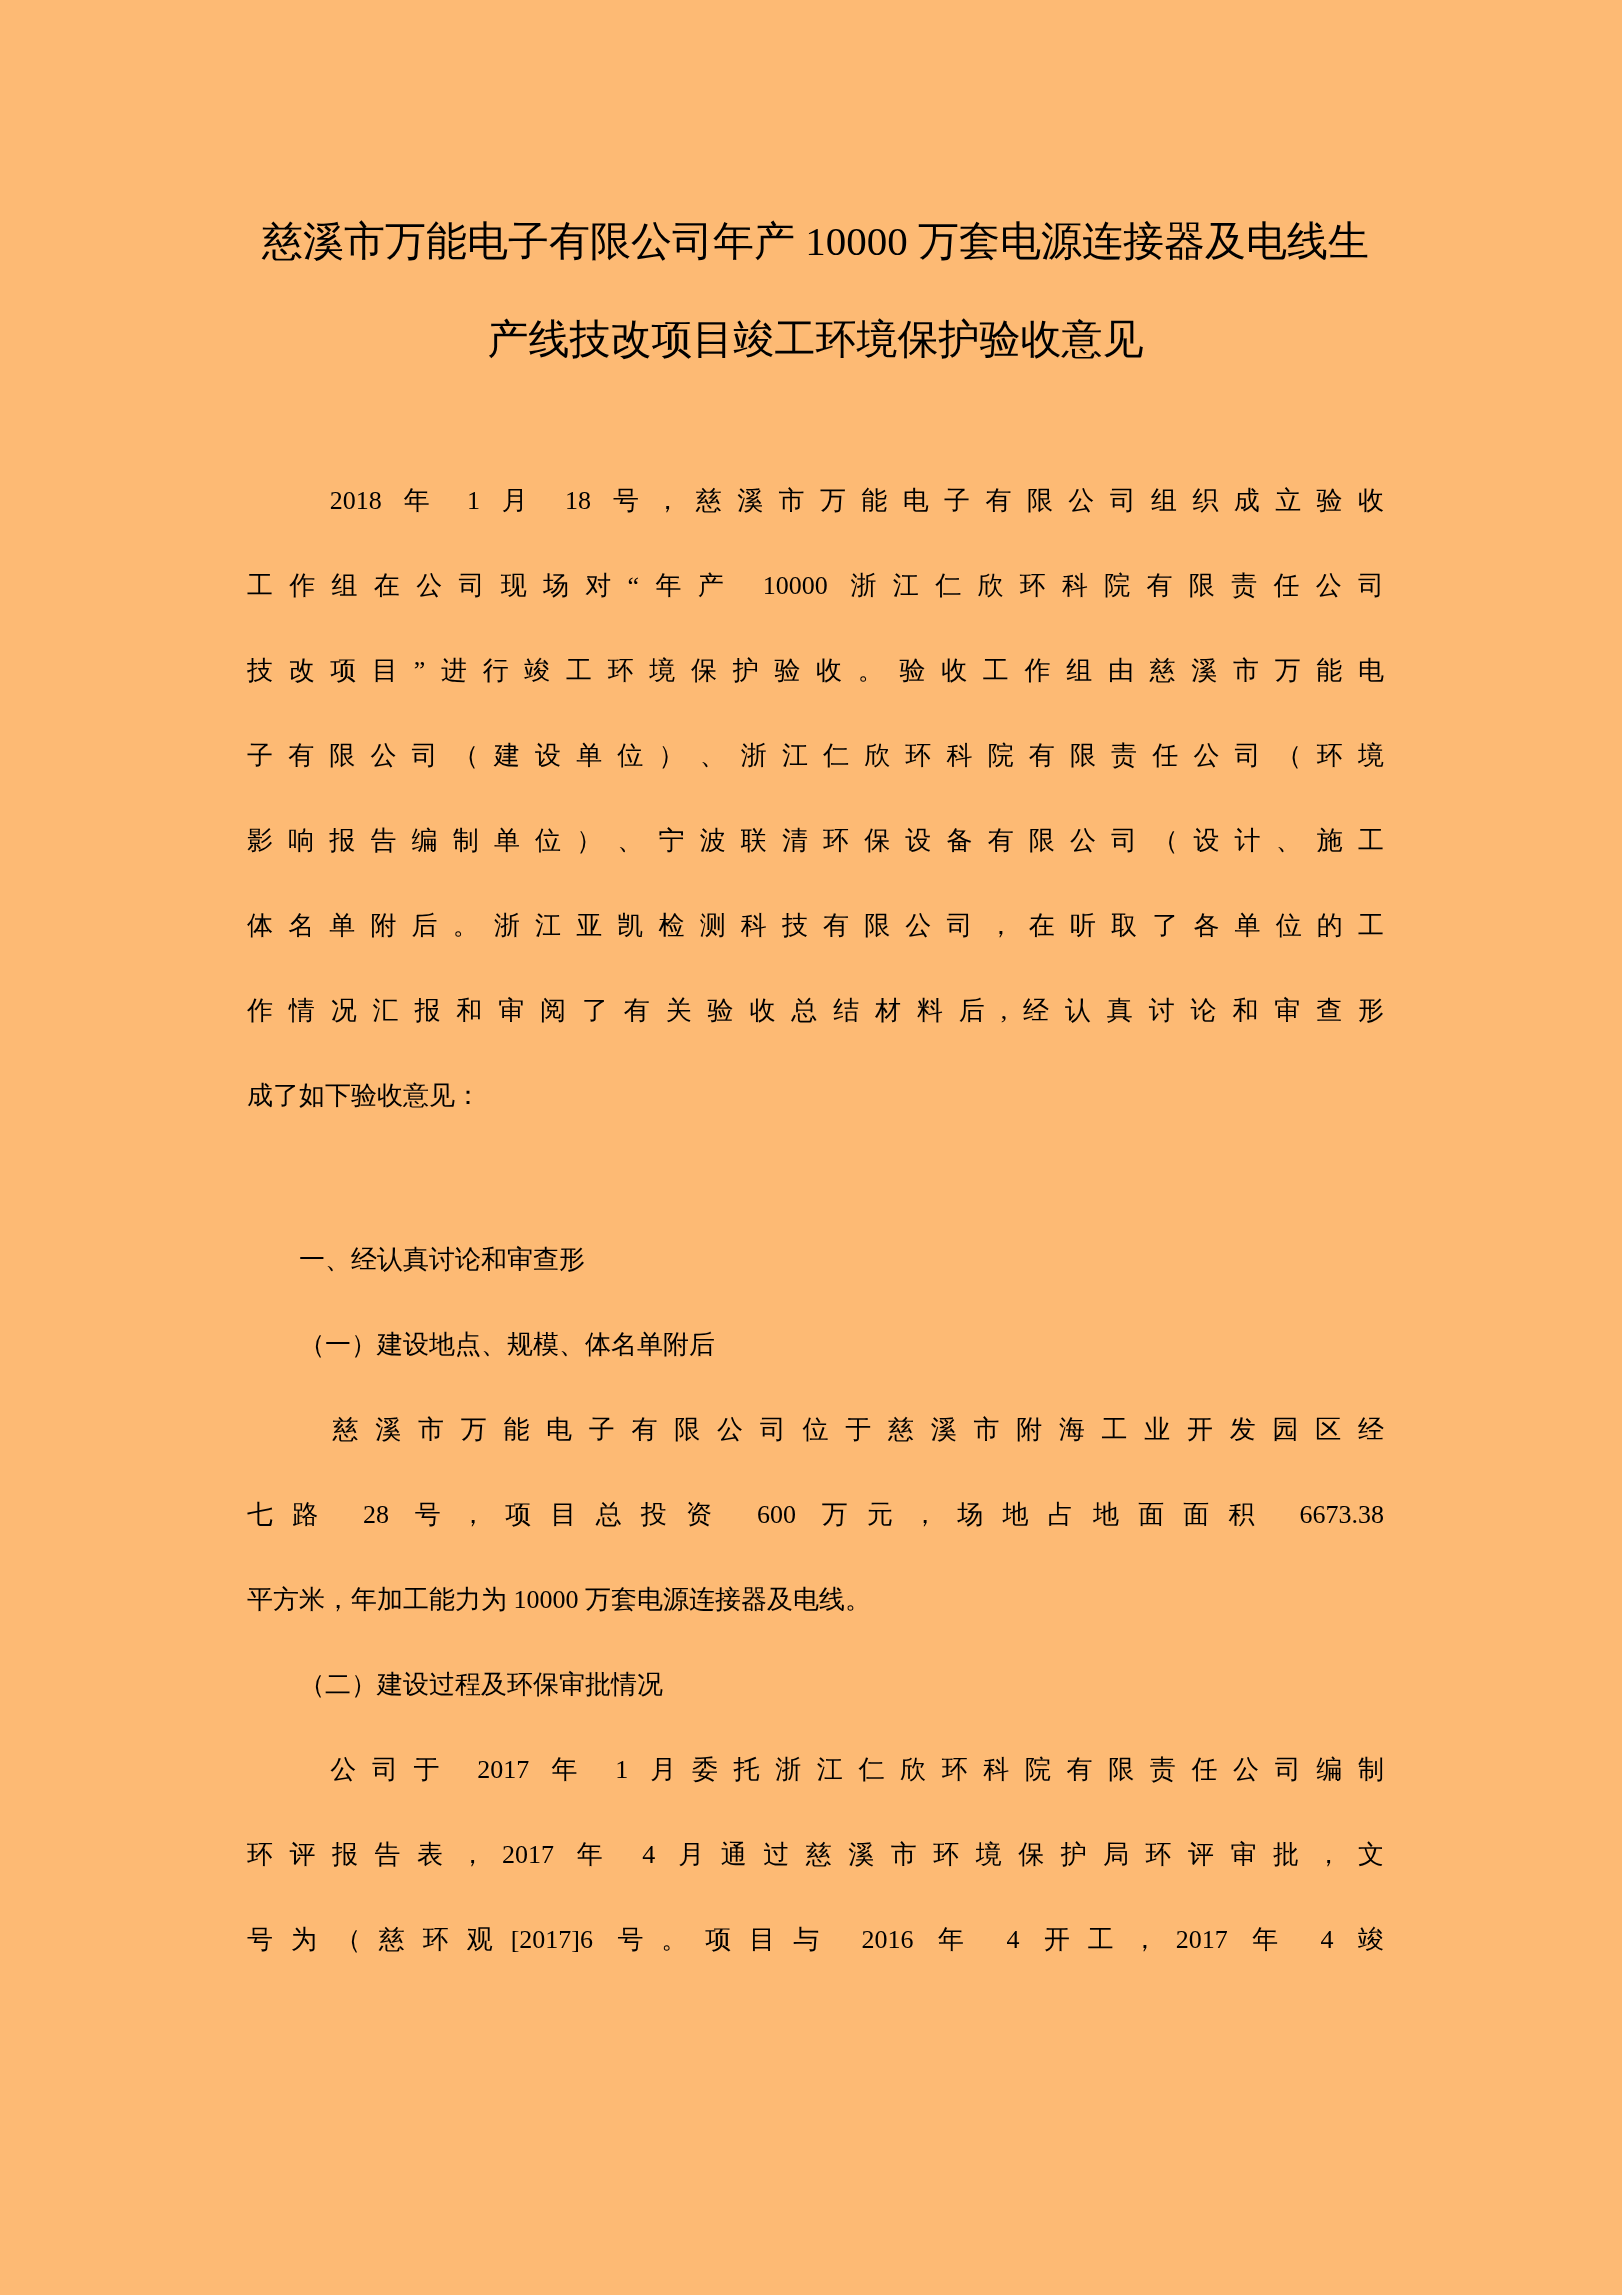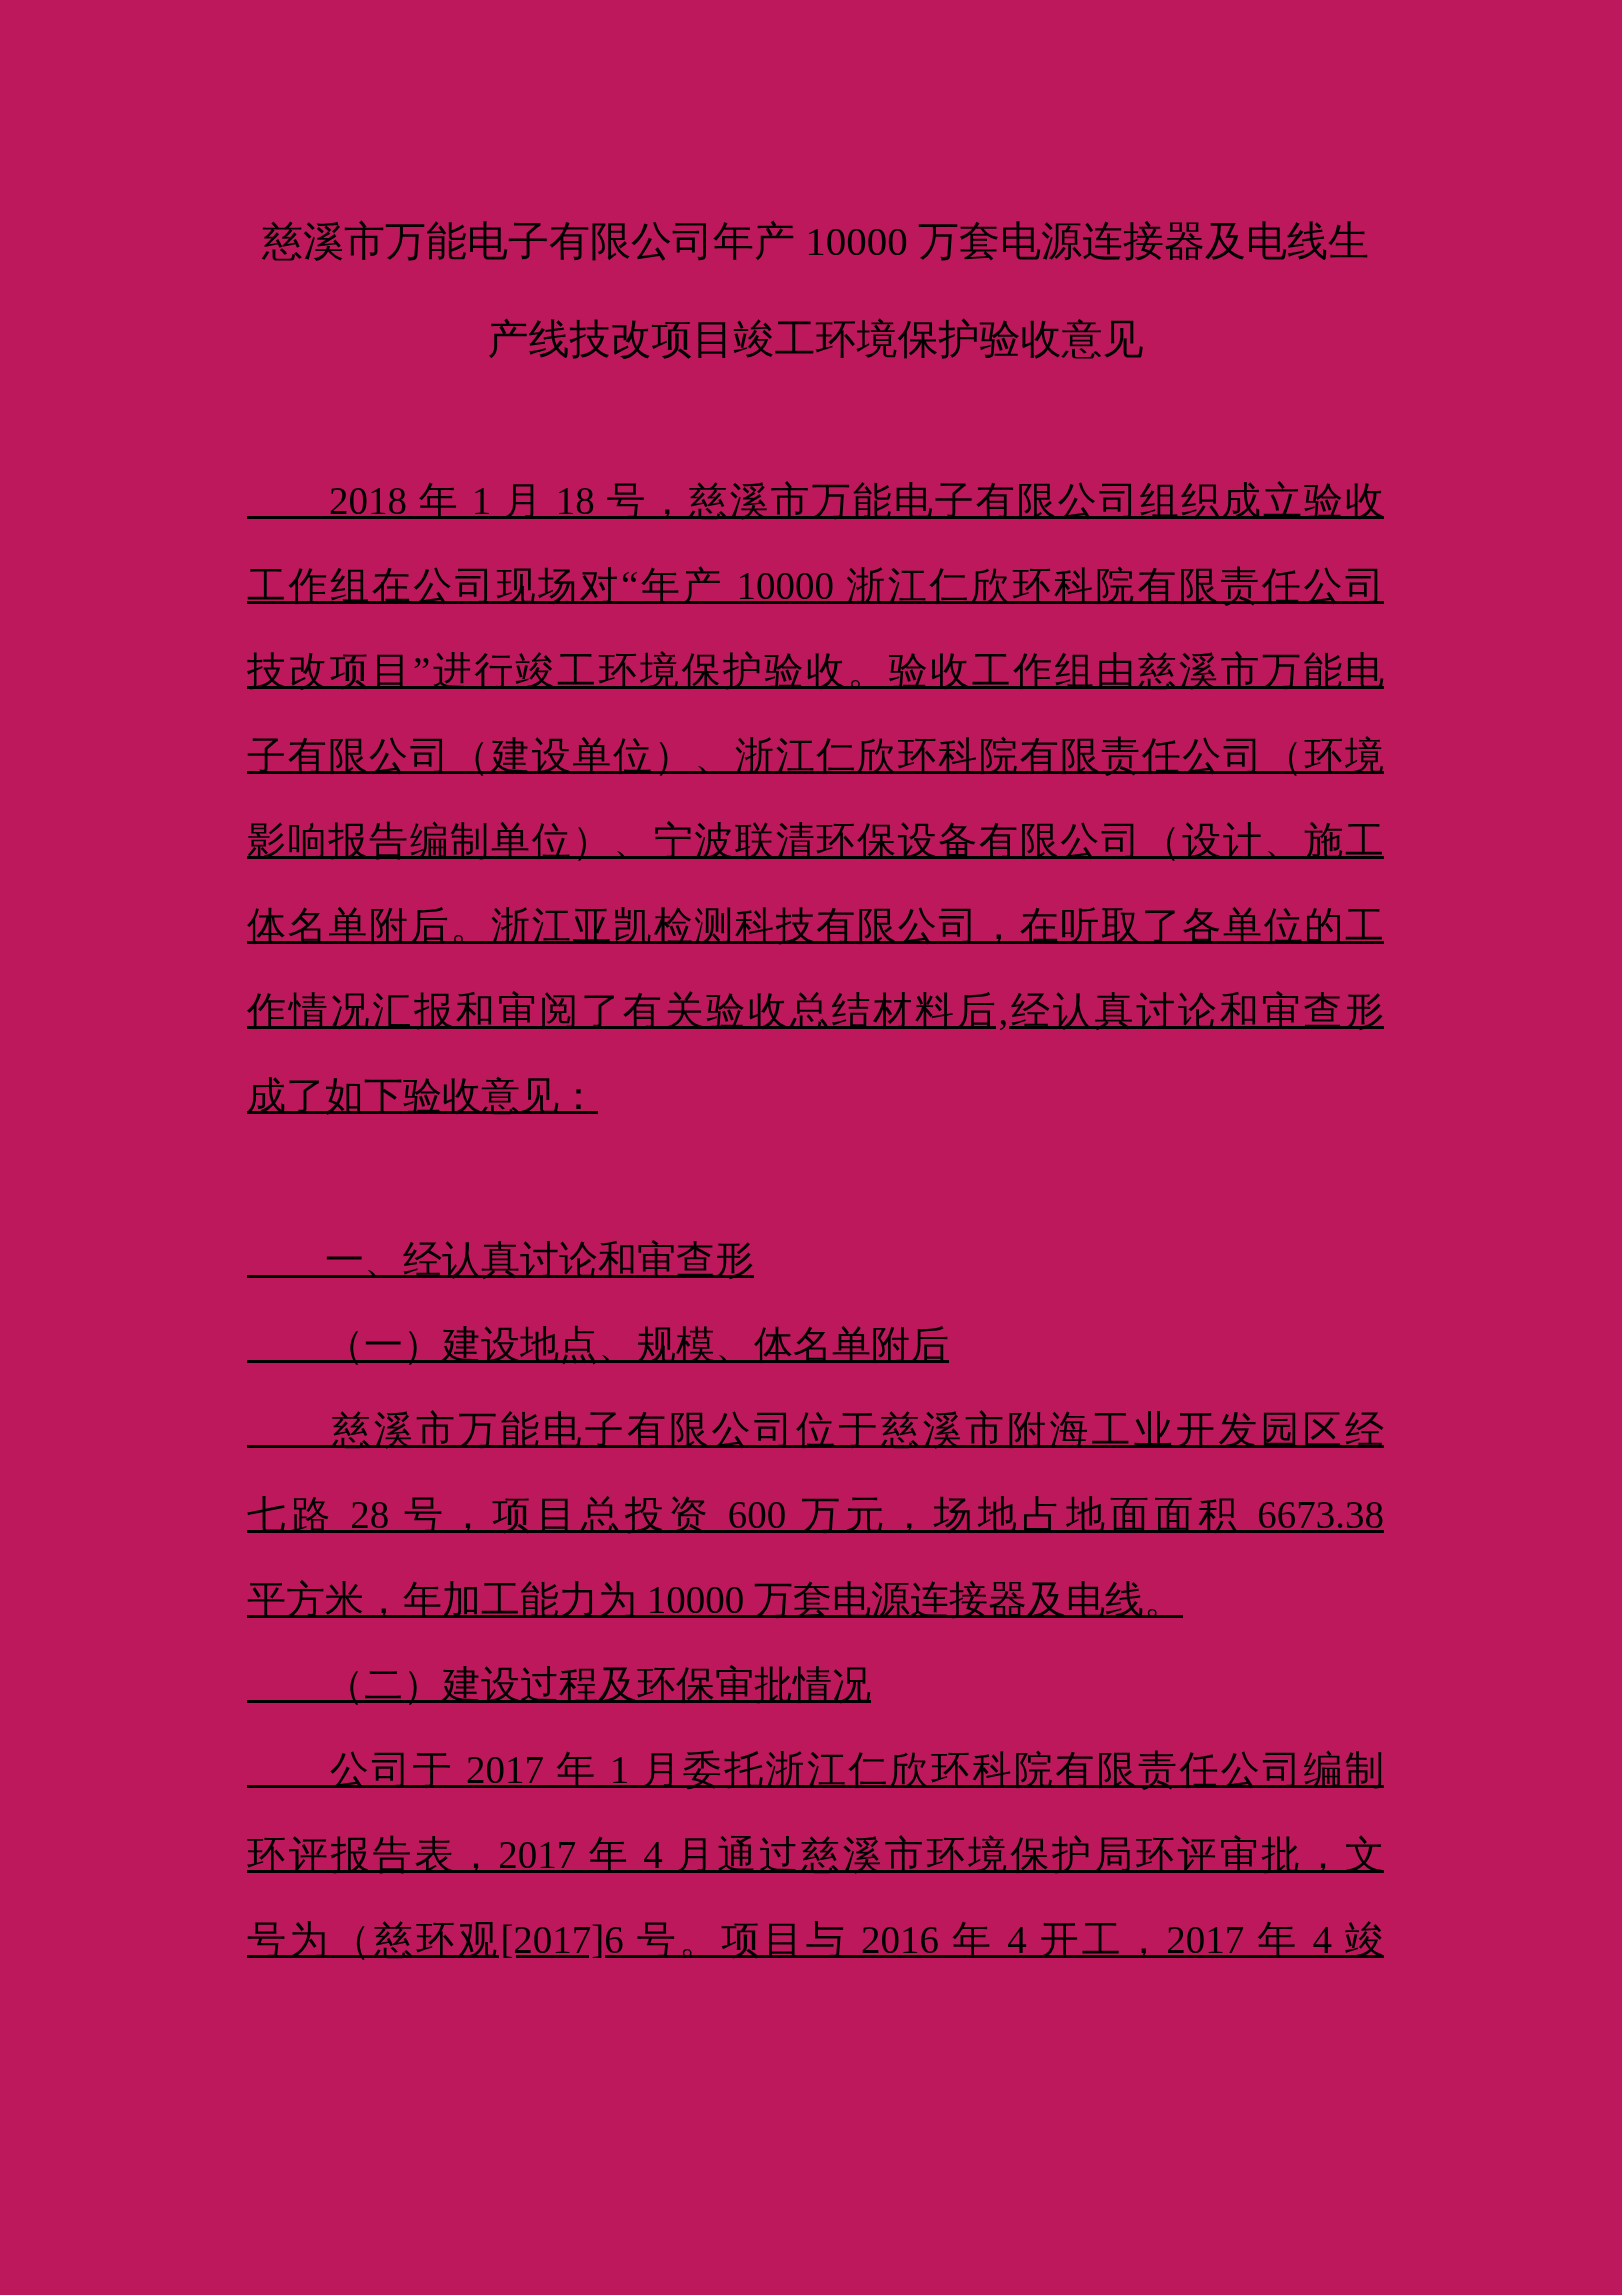--- a/index.html
+++ b/index.html
@@ -5,38 +5,37 @@
   html, body {
     margin: 0;
     padding: 0;
     background: #ffffff;
   }
   .page {
     position: relative;
     width: 1623px;
     height: 2295px;
     box-sizing: border-box;
-    background: #be185d;
+    background: #fdba74;
     color: #000000;
     font-family: "Liberation Serif", "DejaVu Serif", serif;
     padding: 192px 239px 0 247px;
     overflow: hidden;
   }
   .title-block .line {
     font-size: 41px;
     line-height: 98px;
     text-align: center;
     white-space: nowrap;
   }
   .body-block .line {
-    font-size: 39px;
+    font-size: 26px;
     line-height: 85px;
     text-align: left;
     white-space: nowrap;
-    text-decoration: underline;
   }
   .body-block .line.fill {
     text-align: justify;
     text-align-last: justify;
     text-justify: inter-ideograph;
     white-space: normal;
   }
   .spacer-title { height: 70px; }
   .spacer-section { height: 79px; }
 </style>

